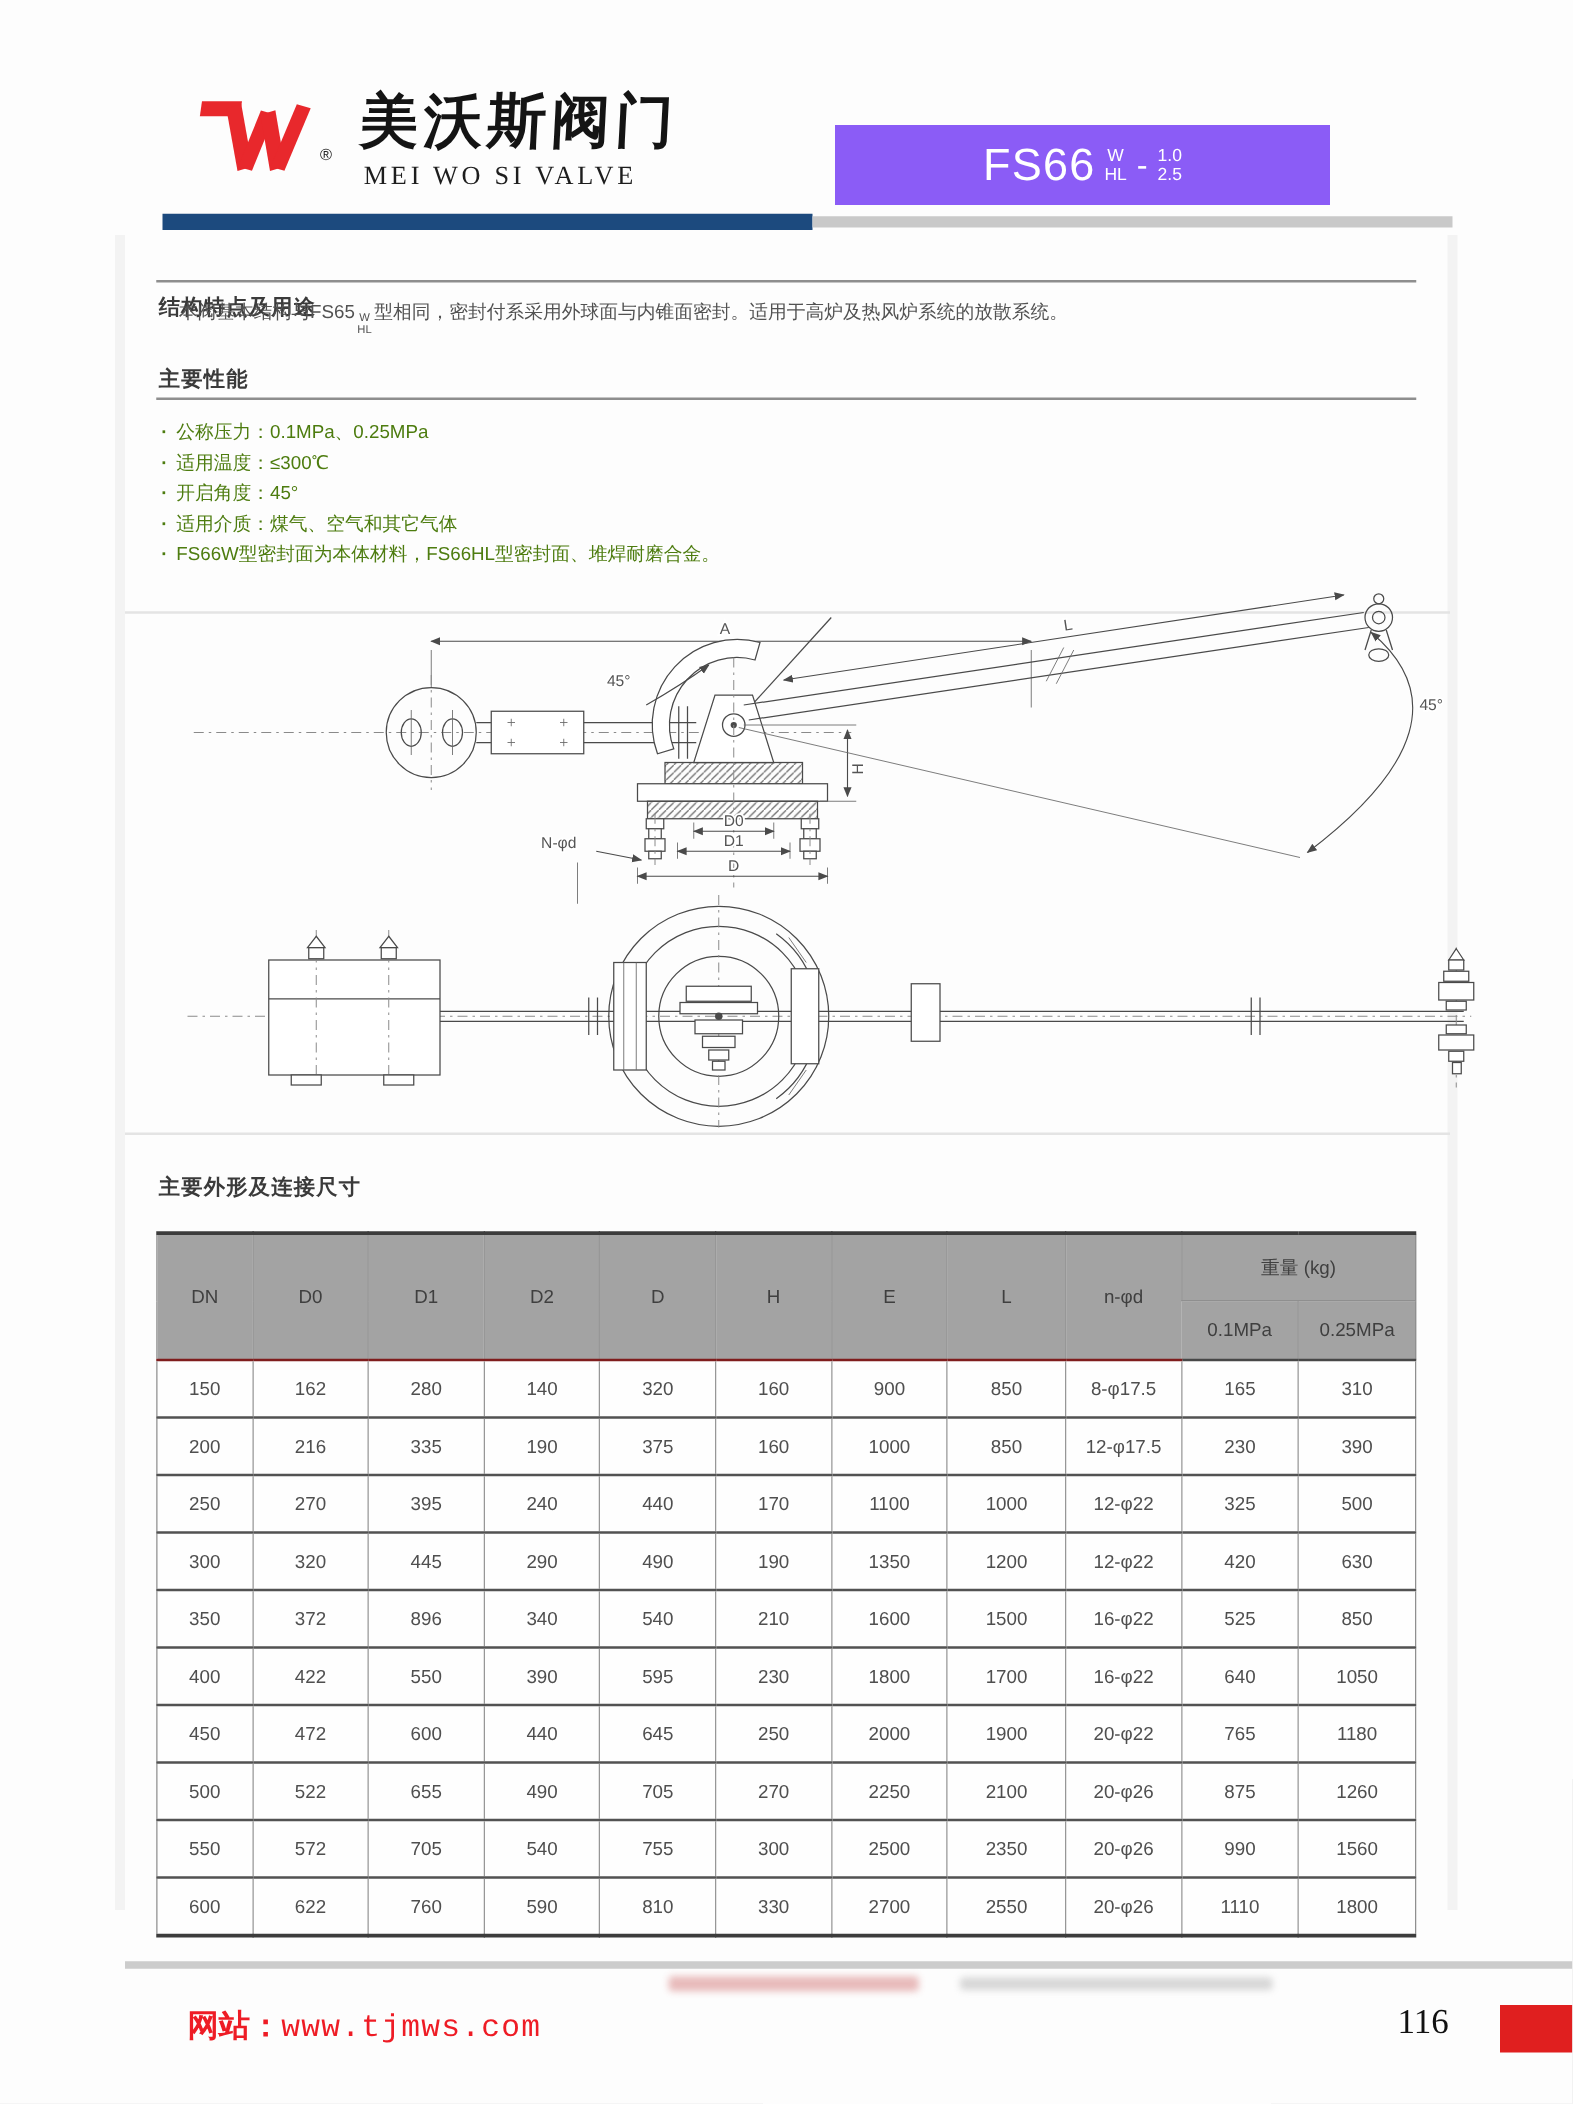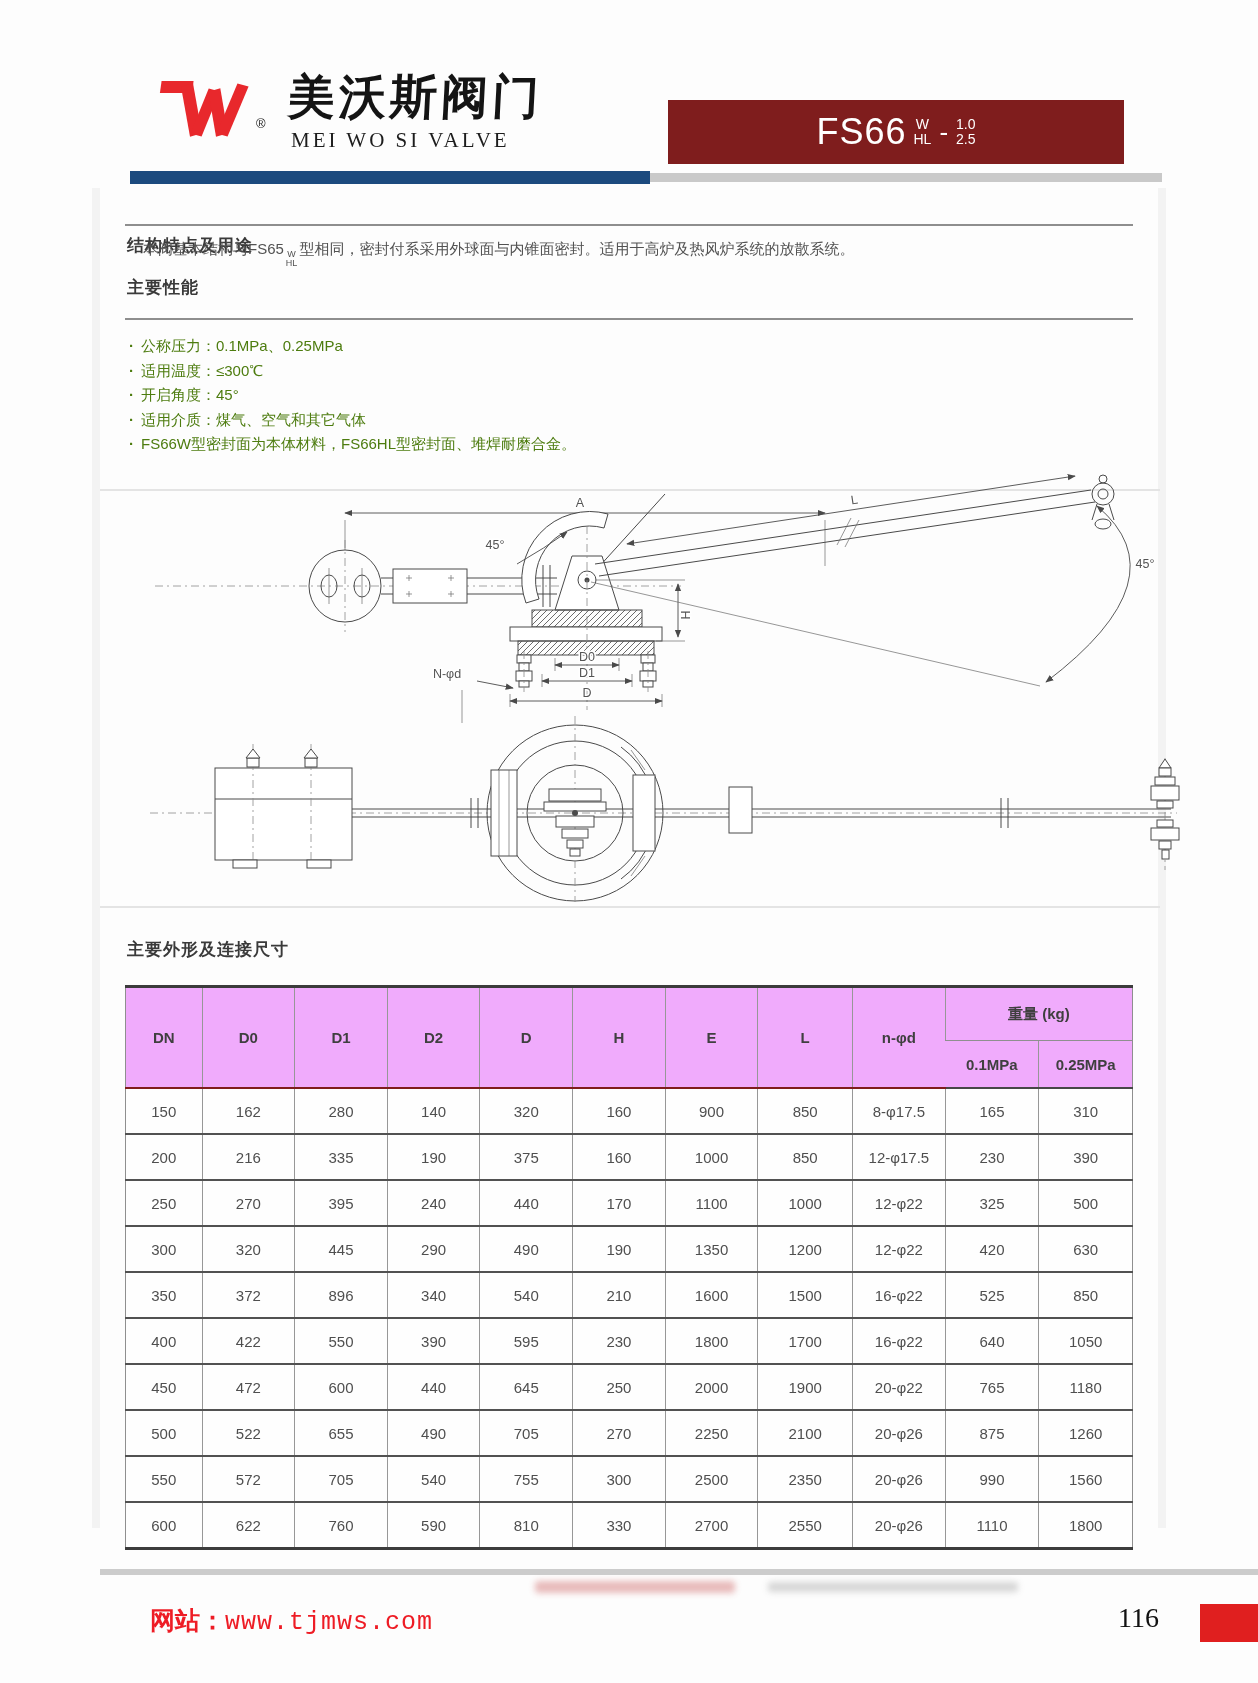--- a/index.html
+++ b/index.html
@@ -8,21 +8,21 @@
   .abs{position:absolute;}
   .edge-strip{position:absolute;top:188px;height:1340px;width:8px;background:#f3f3f3;}
 
   
   .logo-mark{left:150px;top:78px;width:102px;height:64px;}
   .reg-mark{left:256px;top:116px;font-size:13px;color:#222;}
   .brand-cn{left:288px;top:66px;font-family:"DejaVu Serif",serif;font-weight:bold;
             font-size:47px;letter-spacing:4px;color:#141414;transform:skewX(-3deg);}
   .brand-en{left:291px;top:128px;font-family:"Liberation Serif",serif;font-size:21px;
             letter-spacing:3px;color:#1d1d1d;}
-  .title-bar{left:668px;top:100px;width:456px;height:64px;background:#7f1d1d;color:#fff;
+  .title-bar{left:668px;top:100px;width:396px;height:64px;background:#8b5cf6;color:#fff;
              display:flex;align-items:center;justify-content:center;gap:7px;}
   .t-model{font-size:36px;letter-spacing:1px;}
   .t-frac{display:inline-flex;flex-direction:column;align-items:center;font-size:14px;line-height:15px;}
   .t-dash{font-size:26px;margin:0 1px;}
   .t-product{font-size:30px;font-weight:bold;letter-spacing:5px;margin-left:6px;}
   .bar-navy{left:130px;top:171px;width:520px;height:13px;background:#1c4a7e;}
   .bar-gray{left:650px;top:173px;width:512px;height:9px;background:#c9c9c9;}
 
   
   .sec-heading{position:absolute;font-size:17px;font-weight:bold;color:#3a3a3a;letter-spacing:1px;}
@@ -44,21 +44,21 @@
   .dim{stroke:#4a4a4a;stroke-width:.9;fill:none;}
   .thin{stroke:#6a6a6a;stroke-width:.7;}
   .dlab{font-family:"Liberation Sans",sans-serif;font-size:12.5px;fill:#555;
         paint-order:stroke;stroke:#fff;stroke-width:3px;text-anchor:middle;}
 
   
   .dim-table{position:absolute;left:125px;top:985px;width:1008px;border-collapse:collapse;
              border-top:3px solid #3c3c3c;border-bottom:3px solid #3c3c3c;
              border-left:1px solid #8f8f8f;border-right:1px solid #8f8f8f;
              font-size:15px;text-align:center;table-layout:fixed;}
-  .dim-table th{background:#f0abfc;font-weight:bold;color:#3f3f3f;}
+  .dim-table th{background:#a3a3a3;font-weight:normal;color:#3f3f3f;}
   .dim-table th,.dim-table td{border-left:1px solid #979797;}
   .dim-table th:first-child,.dim-table td:first-child{border-left:none;}
   .dim-table .ch{border-bottom:2px solid #7f1d1d;}
   .dim-table .wg{height:50px;border-bottom:1px solid #8f8f8f;}
   .dim-table .wc{height:44px;border-bottom:2px solid #474747;}
   .dim-table td{height:42px;color:#4f4f4f;border-top:2px solid #525252;background:#fefefe;}
   .dim-table tbody tr:first-child td{border-top:none;}
 
   
   .footer-bar{left:100px;top:1569px;width:1158px;height:6px;background:#cccccc;}
@@ -111,21 +111,21 @@
 
   <div class="sec-heading" style="left:127px;top:198px;margin-top:36px;">结构特点及用途</div>
   <div class="rule" style="top:224px;"></div>
   <div class="abs features-body">
     <span>本阀基本结构与FS65</span><span class="mini-frac">
         <span>W</span>
         <span>HL</span>
       </span><span>型相同，密封付系采用外球面与内锥面密封。适用于高炉及热风炉系统的放散系统。</span>
   </div>
 
-  <div class="sec-heading" style="left:127px;top:276px;">主要性能</div>
+  <div class="sec-heading" style="left:127px;top:292px;">主要性能</div>
   <div class="rule" style="top:318px;"></div>
   <ul class="abs perf-list">
       <li>公称压力：0.1MPa、0.25MPa</li>
       <li>适用温度：≤300℃</li>
       <li>开启角度：45°</li>
       <li>适用介质：煤气、空气和其它气体</li>
       <li>FS66W型密封面为本体材料，FS66HL型密封面、堆焊耐磨合金。</li>
     </ul>
 
   <div class="divider" style="top:489px;"></div>

